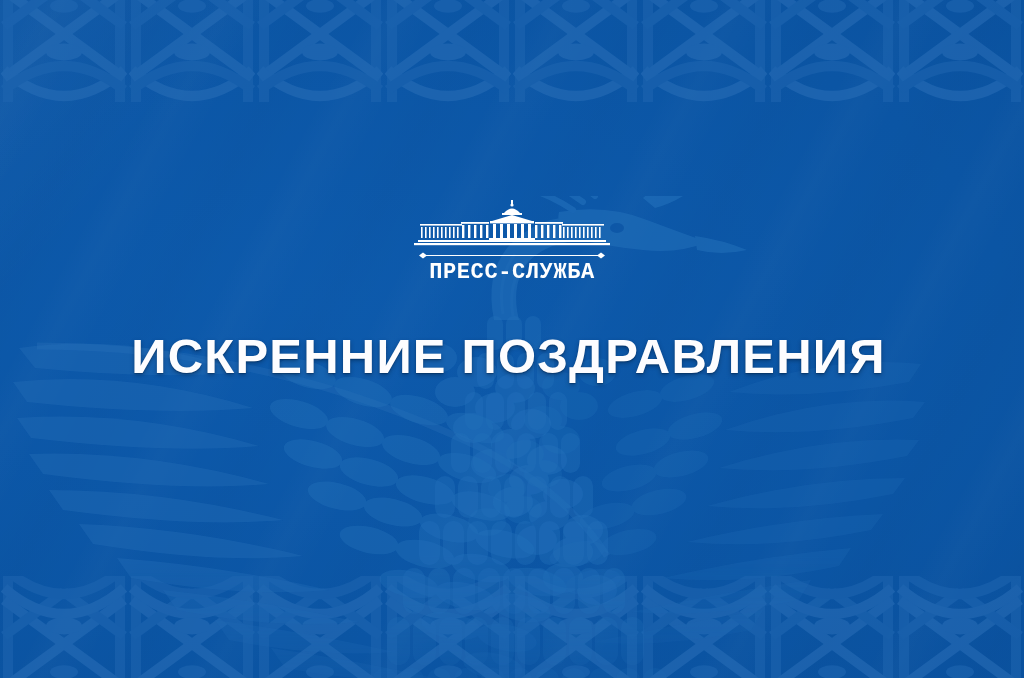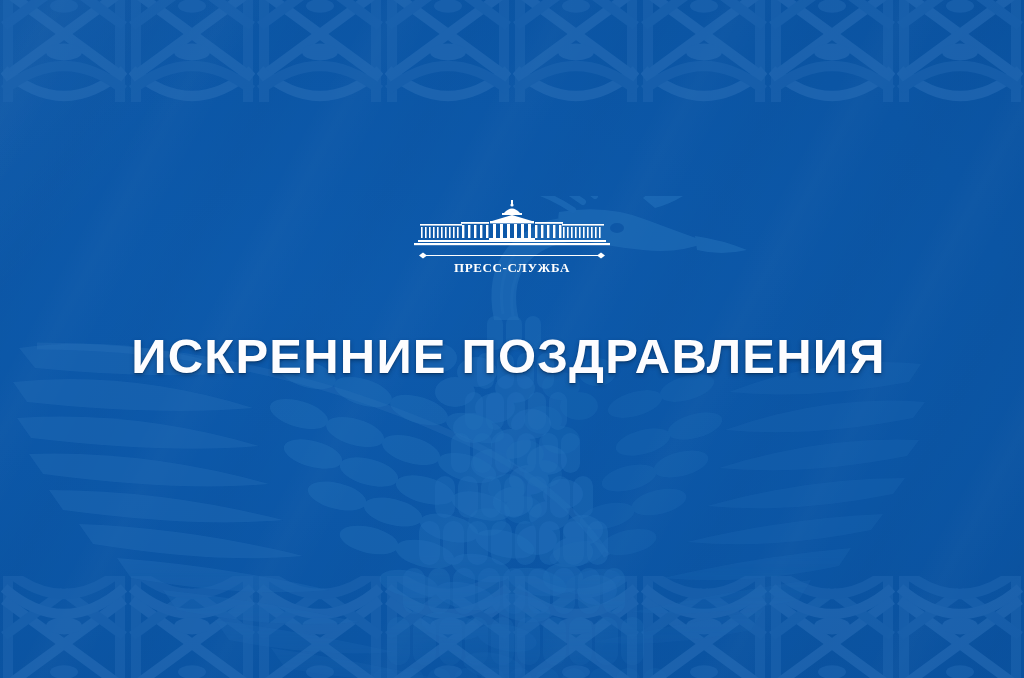--- a/index.html
+++ b/index.html
@@ -67,23 +67,23 @@
     color:#ffffff;
   }
   .logo-building { width:196px; height:48px; margin:0 auto; display:block; }
   .logo-rule {
     position:relative;
     width:198px; height:9px;
     margin:3px auto 1px;
   }
   .logo-rule svg { display:block; width:100%; height:100%; }
   .logo-title {
-    font-family:Liberation Serif, serif;
+    font-family:Liberation Mono, monospace;
     font-weight:bold;
-    font-size:13px;
+    font-size:22px;
     letter-spacing:.6px;
     line-height:1.05;
     white-space:nowrap;
     color:#ffffff;
   }
   .logo-sub {
     font-family:"Liberation Serif", serif;
     font-weight:bold;
     font-size:11.2px;
     letter-spacing:.1px;

